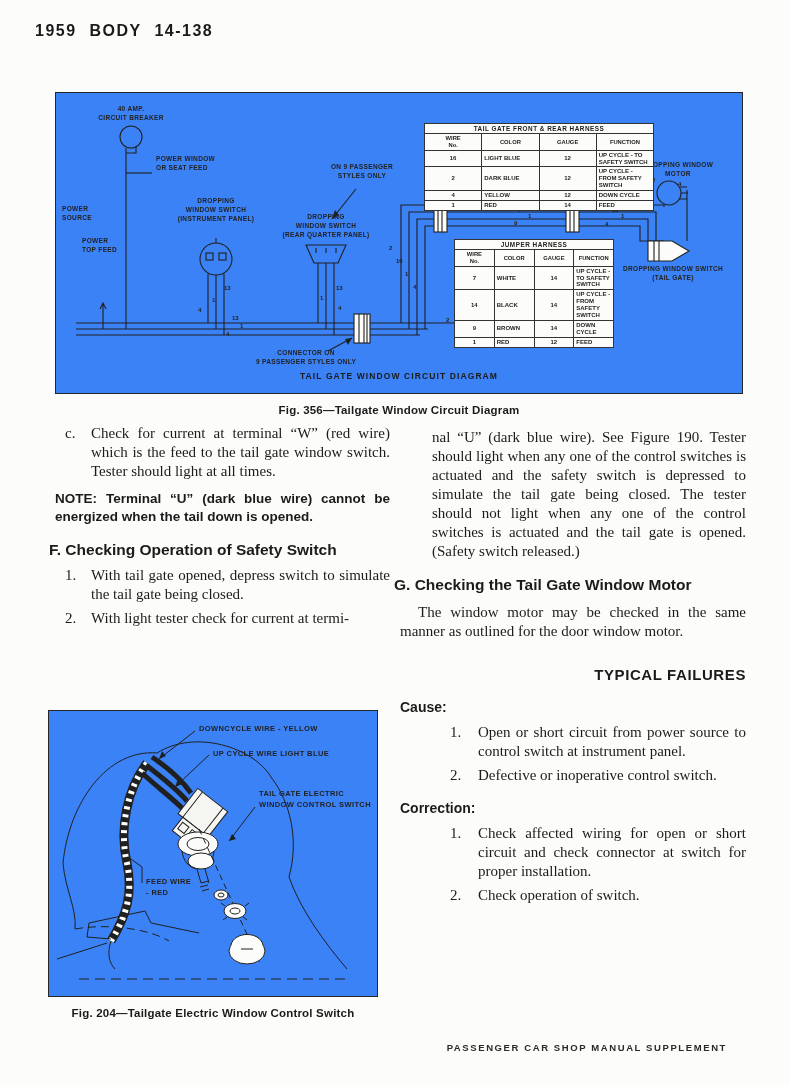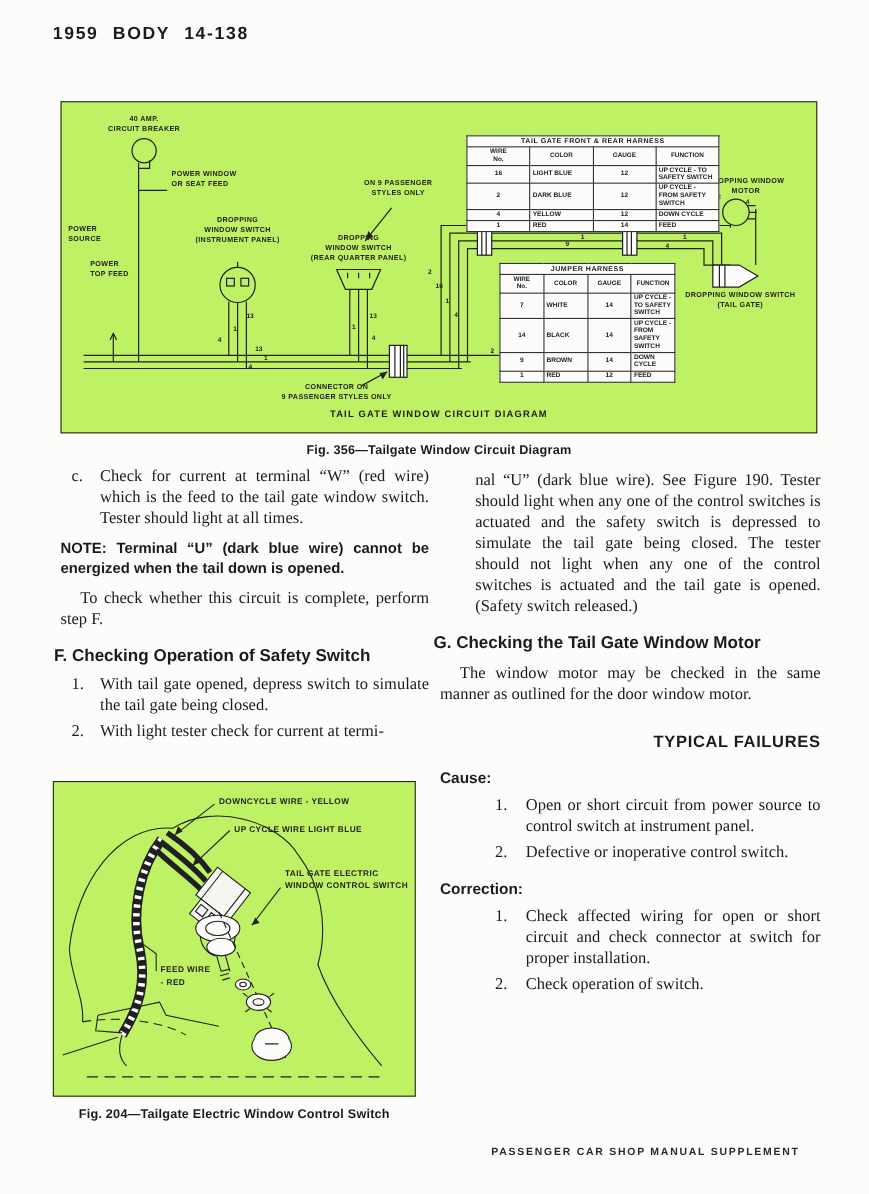--- a/index.html
+++ b/index.html
@@ -15,21 +15,21 @@
   .page-header {
     font-family:"Liberation Sans", sans-serif; font-weight:bold;
     font-size:16px; letter-spacing:1.5px; word-spacing:7px;
   }
   .page-footer {
     font-family:"Liberation Sans", sans-serif; font-weight:bold;
     font-size:9.5px; letter-spacing:1.6px; color:#2a2a2a;
   }
 
   
-  .figbox { border:1.6px solid #262626; background:#bef264; }
+  .figbox { border:1.6px solid #262626; background:#3b82f6; }
   .figcap {
     font-family:"Liberation Sans", sans-serif; font-weight:bold;
     font-size:11.5px; text-align:center; letter-spacing:.2px;
   }
 
   
   .dlabel {
     position:absolute; font-family:"Liberation Sans", sans-serif;
     font-weight:bold; font-size:6.5px; line-height:1.35;
     letter-spacing:.35px; text-align:center; white-space:pre-line; color:#222;
@@ -90,21 +90,21 @@
   .nlist { margin-top:7px; }
   .nlist .hang { margin-bottom:5px; }
   .blockind { margin-left:48px; margin-top:6px; }
   .blockind .hang { padding-left:30px; }
   .blockind .hang .num { left:2px; }
   svg { display:block; }
 </style>
 </head>
 <body>
 
-<div class="abs page-header" style="left:48px; top:22px;">1959 BODY 14-138</div>
+<div class="abs page-header" style="left:35px; top:22px;">1959 BODY 14-138</div>
 
 <div class="abs figbox" style="left:55px; top:92px; width:688px; height:302px;">
 
   <svg class="abs" style="left:0; top:0;" width="686" height="299" viewBox="0 0 686 299">
     <g stroke="#202020" stroke-width="1.1" fill="none">
 
       <g>
         <circle cx="75" cy="44" r="11"></circle>
         <path d="M80,53 L80,60 L70,60 M70,55 L70,236"></path>
         <path d="M70,80 L96,80"></path>
@@ -315,21 +315,20 @@
 </div>
 
 <div class="abs figcap" style="left:55px; top:404px; width:688px;">Fig. 356—Tailgate Window Circuit Diagram</div>
 
 <div class="col" style="left:55px; top:424px; width:335px;">
   <div class="hang">
     <span class="num">c.</span>
     <span>Check for current at terminal “W” (red wire) which is the feed to the tail gate window switch. Tester should light at all times.</span>
   </div>
   <div class="note">NOTE: Terminal “U” (dark blue wire) cannot be energized when the tail down is opened.</div>
-  <div class="indent">To check whether this circuit is complete, perform step F.</div>
   <div class="h-letter">F.  Checking Operation of Safety Switch</div>
   <div class="nlist">
     <div class="hang">
       <span class="num">1.</span>
       <span>With tail gate opened, depress switch to simulate the tail gate being closed.</span>
     </div>
     <div class="hang">
       <span class="num">2.</span>
       <span>With light tester check for current at termi-</span>
     </div>

